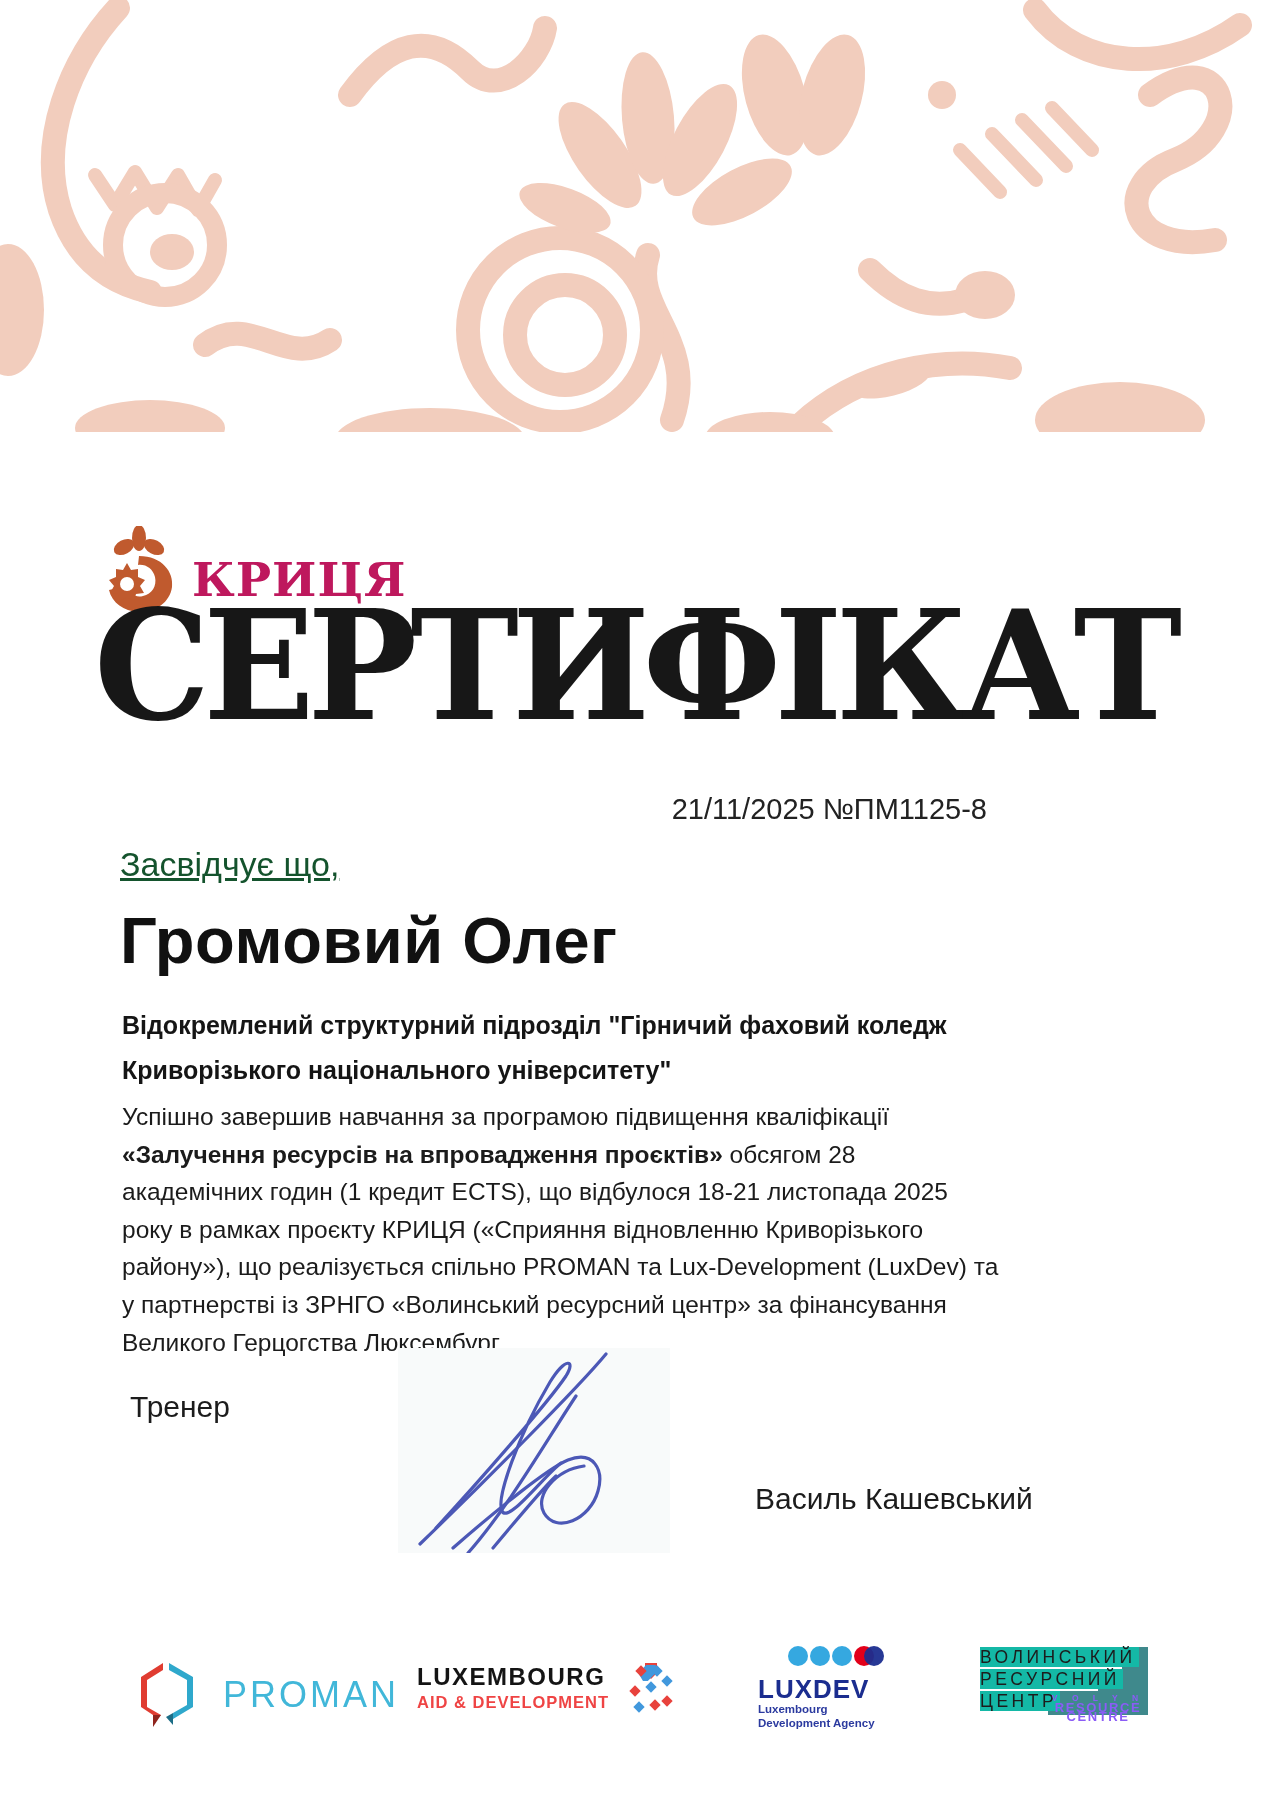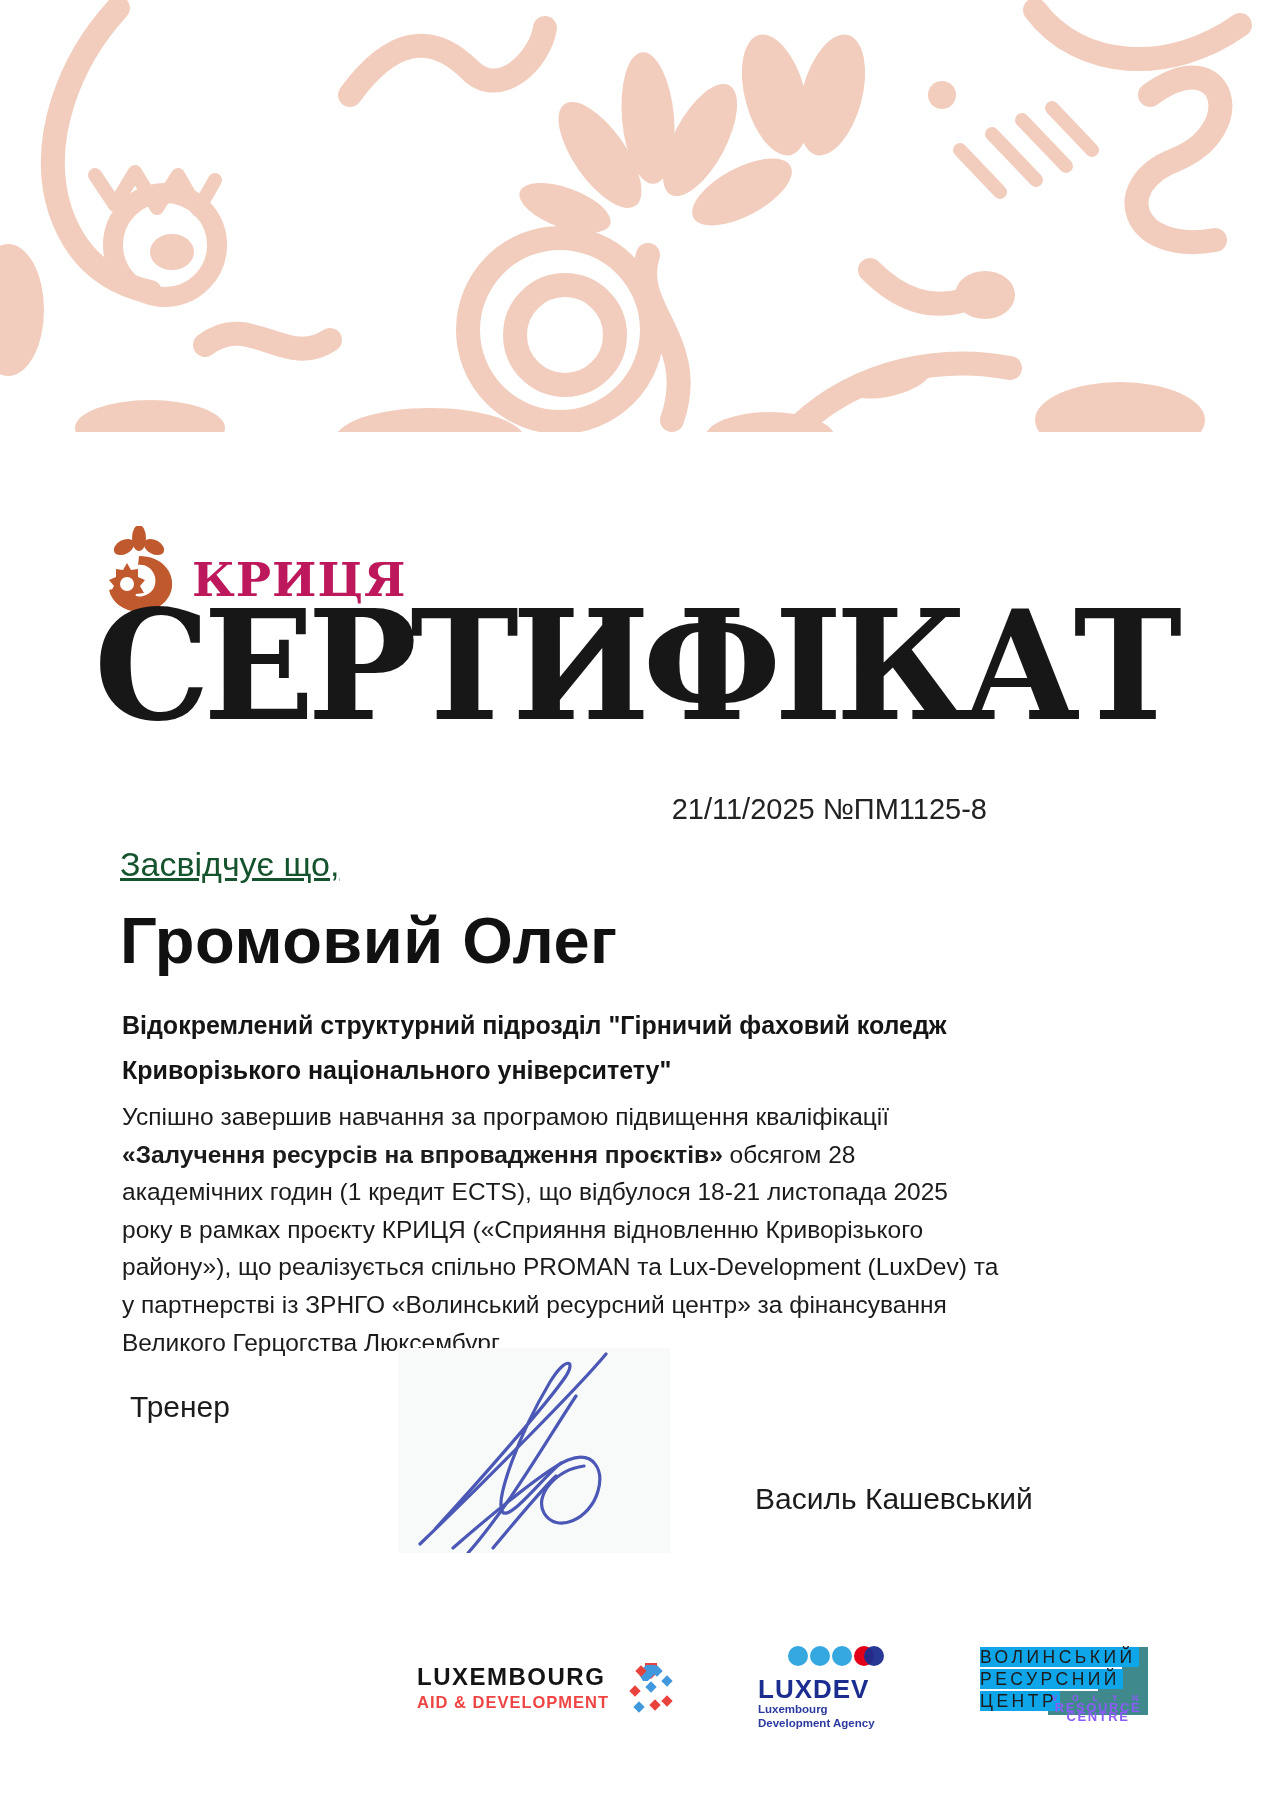--- a/index.html
+++ b/index.html
@@ -101,21 +101,21 @@
 
   .luxdev{position:absolute;left:758px;top:0px;width:150px;}
   .luxdev-dots{height:22px;position:relative;margin-bottom:4px;}
   .luxdev-name{font-size:26px;font-weight:bold;color:#1b2d8f;letter-spacing:1px;line-height:28px;}
   .luxdev-sub{font-size:11.5px;font-weight:bold;color:#2b3a9f;line-height:13.5px;}
 
   .volyn{position:absolute;left:978px;top:2px;width:190px;height:70px;}
   .volyn-shape{position:absolute;left:0;top:0;}
   .volyn-l1,.volyn-l2,.volyn-l3{
     position:absolute;left:2px;
-    font-size:17.5px;color:#1c1c1c;letter-spacing:3.5px;line-height:20px;background:#0ea5e9;padding-right:3px;
+    font-size:17.5px;color:#1c1c1c;letter-spacing:3.5px;line-height:20px;background:#14b8a6;padding-right:3px;
   }
   .volyn-l1{top:0;}
   .volyn-l2{top:22px;}
   .volyn-l3{top:44px;}
   .volyn-en{
     position:absolute;left:72px;top:46px;width:96px;height:20px;
     color:#8b5cf6;text-align:center;
   }
   .volyn-en1{font-size:8.5px;letter-spacing:6px;line-height:10px;font-weight:bold;}
   .volyn-en2{font-size:13px;letter-spacing:1.6px;line-height:9px;font-weight:bold;}
@@ -202,20 +202,29 @@
       <path d="M55 200 C 95 165, 150 120, 170 112 C 196 102, 206 122, 200 143 C 192 172, 158 186, 146 165 C 136 147, 158 122, 186 118"></path>
       <path d="M70 205 C 110 160, 150 90, 178 48"></path>
       <path d="M95 200 C 120 170, 145 140, 158 128"></path>
     </g>
   </svg>
 
   <div class="trainer-name">Василь Кашевський</div>
 
   <div class="partners">
 
+    <div class="proman">
+      <svg width="68" height="76" viewBox="0 0 68 76">
+        <path d="M30 6 L8 20 L8 50 L20 58 L20 64 L28 58 L14 50 L14 23 L30 13 Z" fill="#e03c31"></path>
+        <path d="M36 6 L60 20 L60 50 L40 62 L40 56 L54 48 L54 23 L36 13 Z" fill="#2fa8cc"></path>
+        <path d="M20 58 L20 70 L28 58 Z" fill="#8f241d"></path>
+        <path d="M40 56 L40 68 L33 60 Z" fill="#1c6d86"></path>
+      </svg>
+      <div class="proman-text">PROMAN</div>
+    </div>
 
     <div class="luxaid">
       <div class="luxaid-lines">
         <div class="luxaid-line1">LUXEMBOURG</div>
         <div class="luxaid-line2">AID &amp; DEVELOPMENT</div>
       </div>
       <svg width="56" height="56" viewBox="0 0 56 56">
         <path d="M22 0 h12 v10 l-6 6 -6 -6 Z" fill="#e8423c"></path>
         <path d="M34 10 l10 -10 h12 v10 l-10 10 -6 0 Z" fill="#4198dd" transform="translate(-12 2) scale(0.8)"></path>
         <g>

